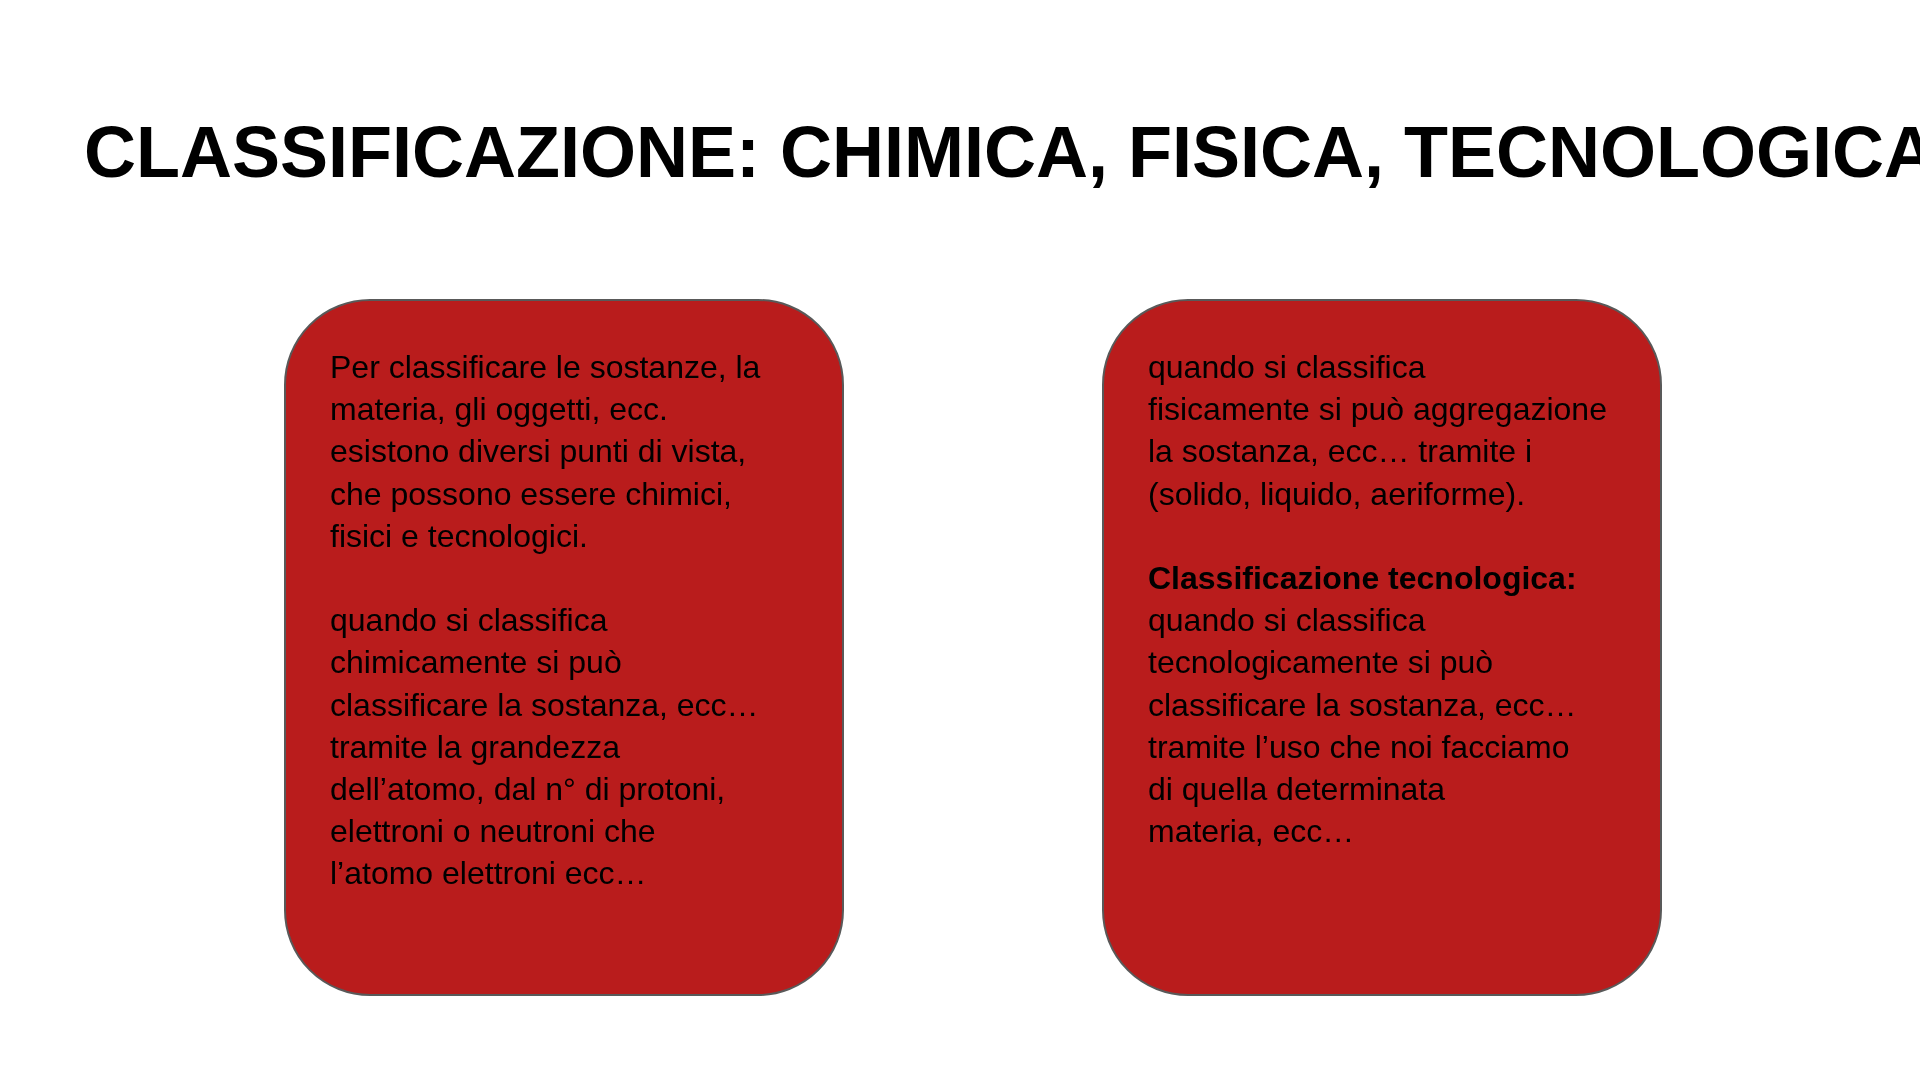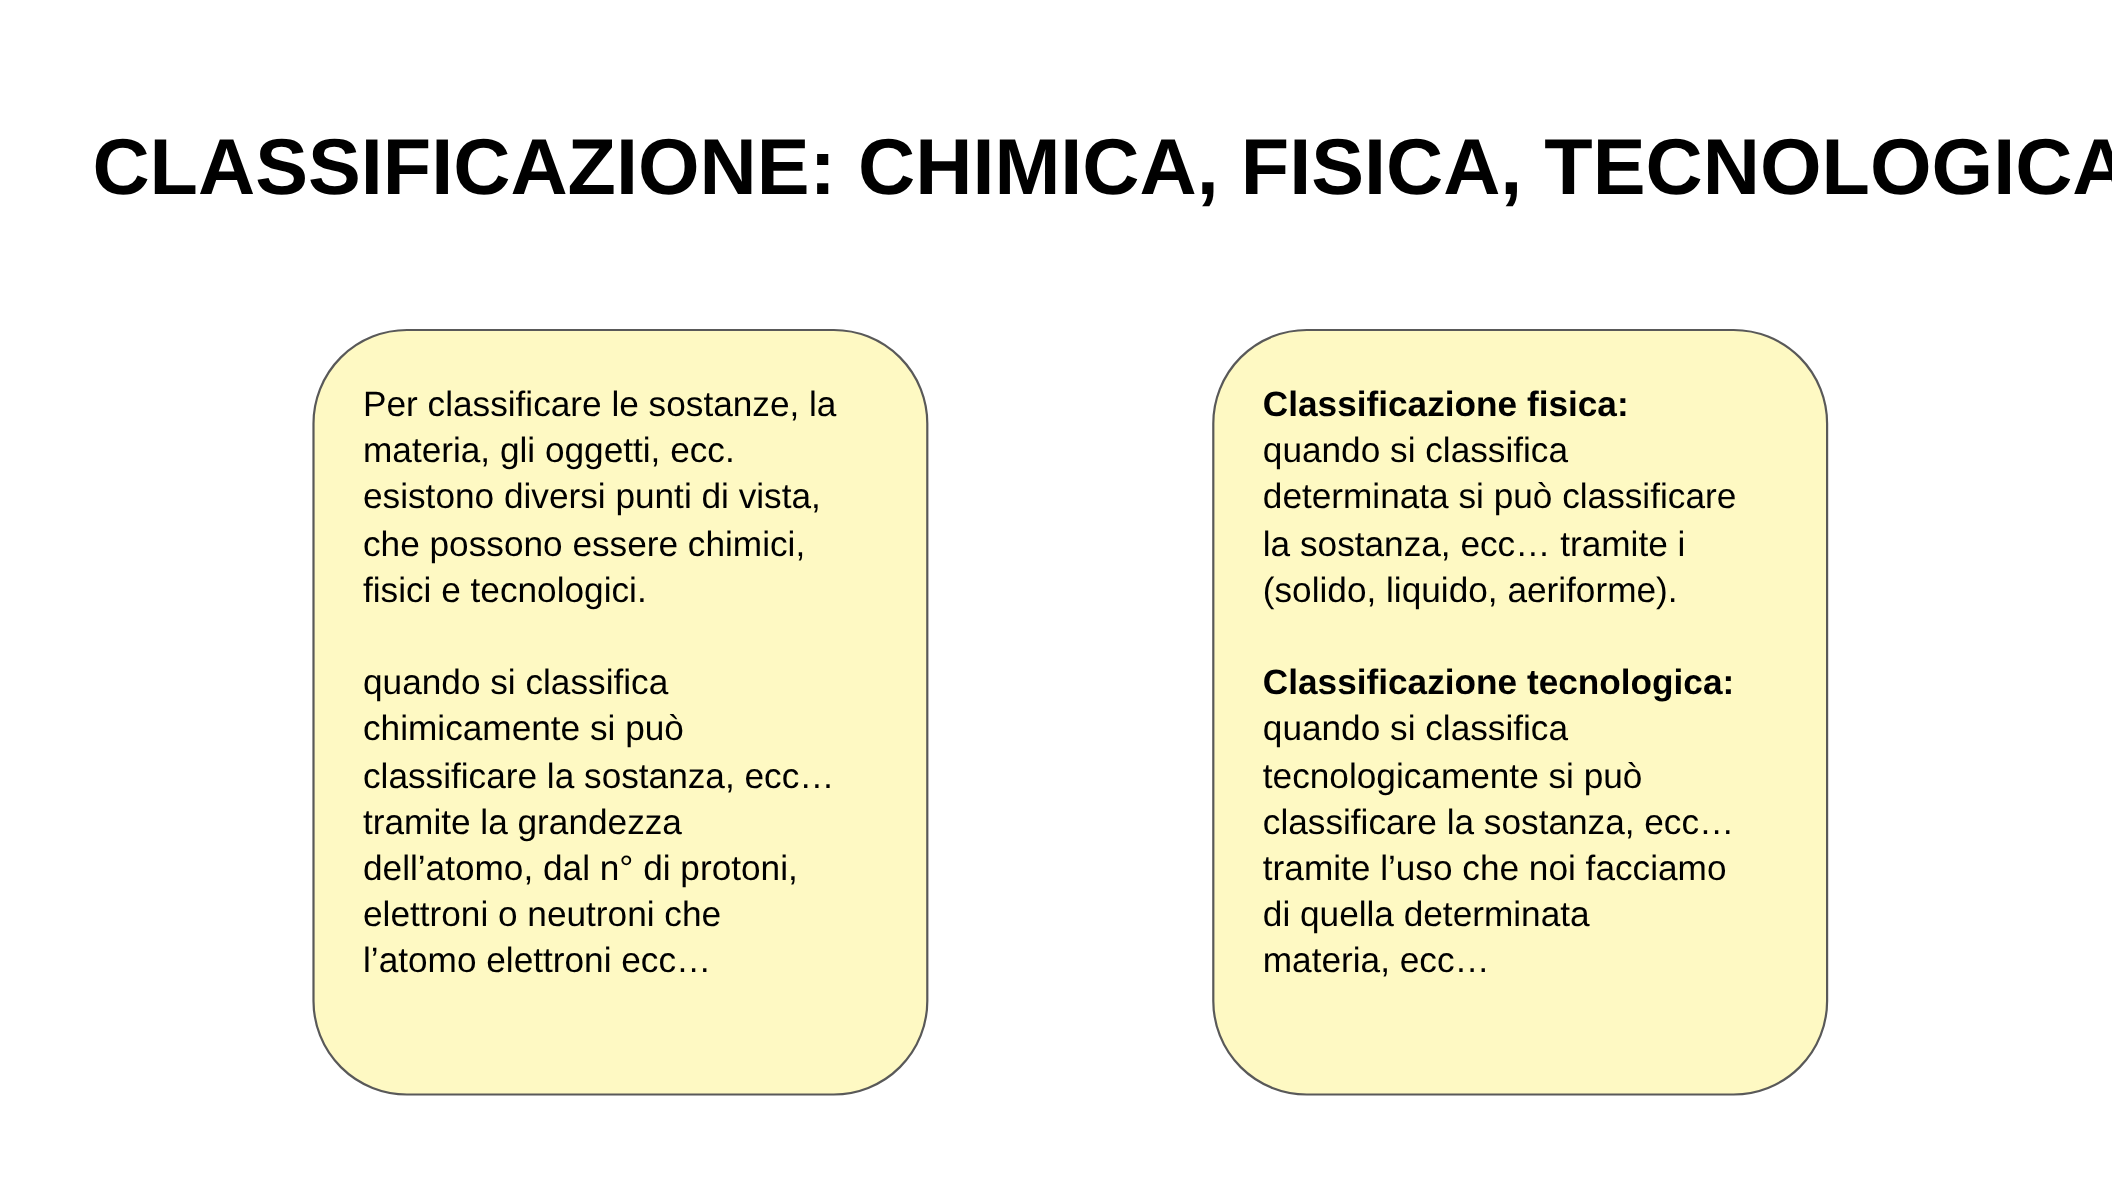--- a/index.html
+++ b/index.html
@@ -25,21 +25,21 @@
       line-height: 80px;
       white-space: nowrap;
       letter-spacing: 0px;
     }
     .card {
       position: absolute;
       top: 299px;
       width: 560px;
       height: 697px;
       box-sizing: border-box;
-      background: #fef9c3;
+      background: #b91c1c;
       border: 2px solid #595959;
       border-radius: 86px;
     }
     .card.left { left: 284px; }
     .card.right { left: 1102px; }
     .card-body {
       position: absolute;
       left: 44px;
       top: 45px;
       right: 20px;
@@ -83,23 +83,22 @@
       <span class="line">dell’atomo, dal n° di protoni,</span>
       <span class="line">elettroni o neutroni che</span>
       <span class="line">l’atomo elettroni ecc…</span>
     </p>
   </div>
 </div>
 
 <div class="card right">
   <div class="card-body">
     <p>
-      <span class="heading line">Classificazione fisica:</span>
       <span class="line">quando si classifica</span>
-      <span class="line">determinata si può classificare</span>
+      <span class="line">fisicamente si può aggregazione</span>
       <span class="line">la sostanza, ecc… tramite i</span>
       <span class="line">(solido, liquido, aeriforme).</span>
     </p>
     <p>
       <span class="heading line">Classificazione tecnologica:</span>
       <span class="line">quando si classifica</span>
       <span class="line">tecnologicamente si può</span>
       <span class="line">classificare la sostanza, ecc…</span>
       <span class="line">tramite l’uso che noi facciamo</span>
       <span class="line">di quella determinata</span>

